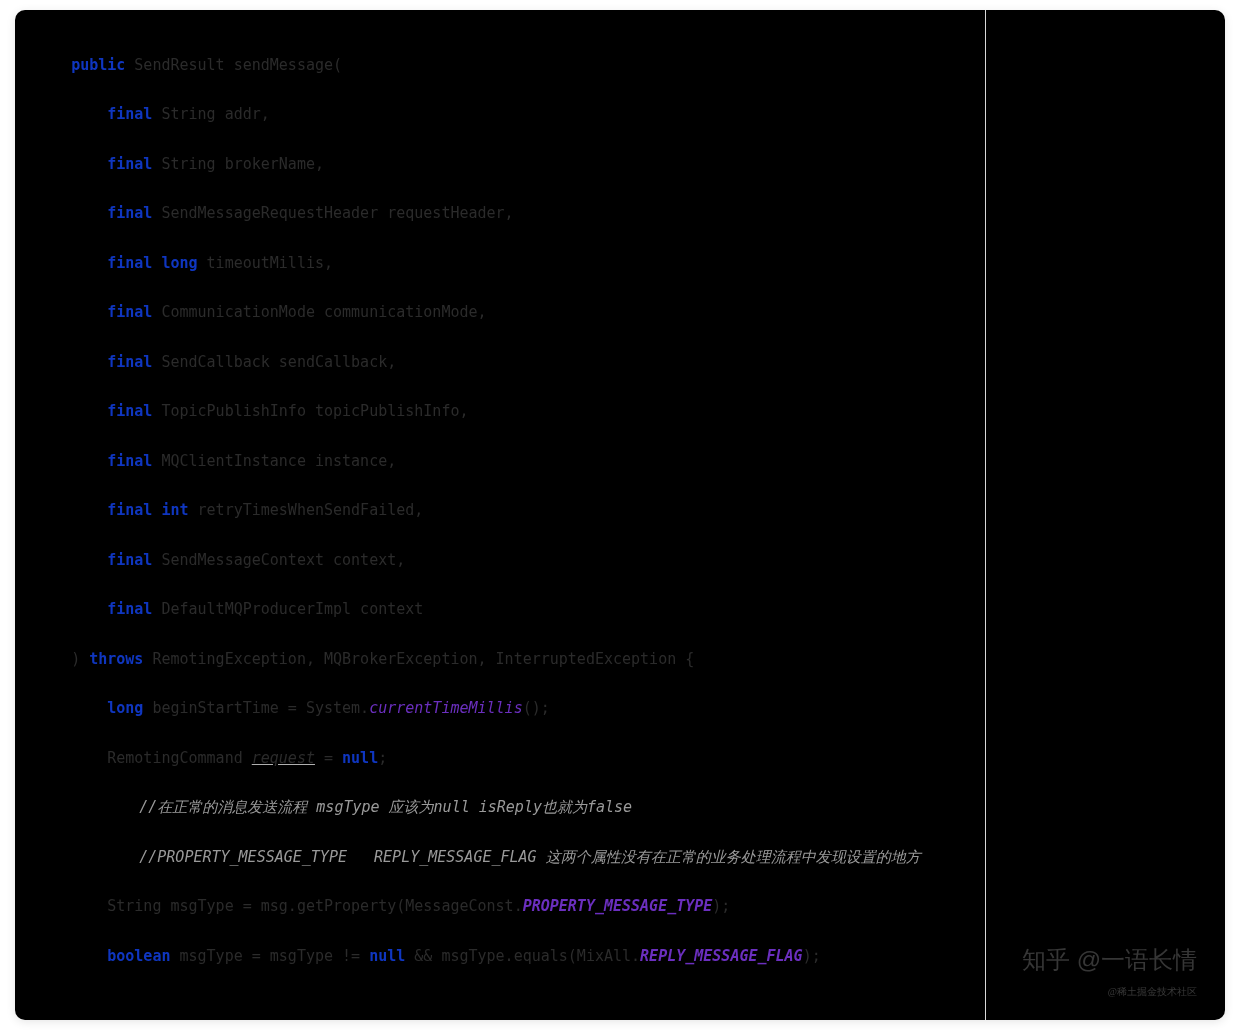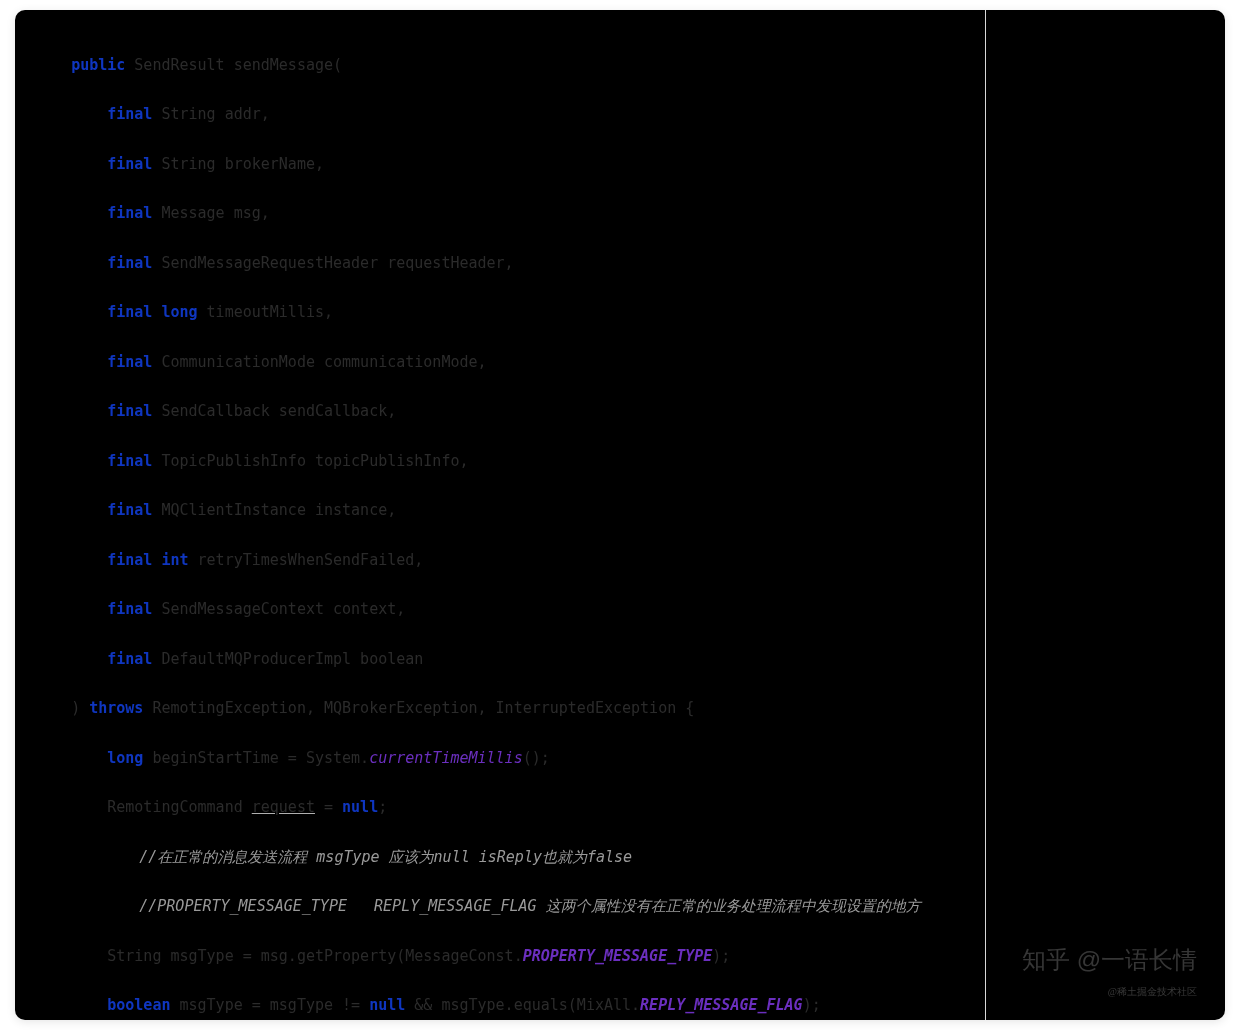--- a/index.html
+++ b/index.html
@@ -44,21 +44,21 @@
   .line::before {
     content: "";
     position: absolute;
     left: 0; top: 0; bottom: 0; width: 100%;
     pointer-events: none;
   }
   .kw   { color: #0f36c0; font-weight: 700; }
   .cm   { color: #9a9a9a; font-style: italic; margin-left: 32px; }
   .mi   { color: #6b2fbf; font-style: italic; }
   .cst  { color: #6b2fbf; font-style: italic; font-weight: 700; }
-  .ul   { text-decoration: underline; text-decoration-color: #b0b0b0; }
+  .ul   { text-decoration: underline; text-decoration-color: #b0b0b0; font-style: italic; }
   .rmargin {
     position: absolute;
     top: 0; bottom: 0;
     left: 970px;
     width: 1px;
     background: #d8d8d8;
   }
   .watermark {
     position: absolute;
     right: 28px;
@@ -80,30 +80,29 @@
 </style>
 </head>
 <body>
 
 <div class="editor-wrap">
   <div class="rmargin"></div>
   <div class="code">
 <div class="line"><span>    </span><span class="kw">public</span><span> SendResult sendMessage(</span></div>
 <div class="line"><span>        </span><span class="kw">final</span><span> String addr,</span></div>
 <div class="line"><span>        </span><span class="kw">final</span><span> String brokerName,</span></div>
-<div class="line"><span>        </span><span class="kw">final</span><span> Message msg,</span></div>
 <div class="line"><span>        </span><span class="kw">final</span><span> SendMessageRequestHeader requestHeader,</span></div>
 <div class="line"><span>        </span><span class="kw">final</span> <span class="kw">long</span><span> timeoutMillis,</span></div>
 <div class="line"><span>        </span><span class="kw">final</span><span> CommunicationMode communicationMode,</span></div>
 <div class="line"><span>        </span><span class="kw">final</span><span> SendCallback sendCallback,</span></div>
 <div class="line"><span>        </span><span class="kw">final</span><span> TopicPublishInfo topicPublishInfo,</span></div>
 <div class="line"><span>        </span><span class="kw">final</span><span> MQClientInstance instance,</span></div>
 <div class="line"><span>        </span><span class="kw">final</span> <span class="kw">int</span><span> retryTimesWhenSendFailed,</span></div>
 <div class="line"><span>        </span><span class="kw">final</span><span> SendMessageContext context,</span></div>
-<div class="line"><span>        </span><span class="kw">final</span><span> DefaultMQProducerImpl boolean</span></div>
+<div class="line"><span>        </span><span class="kw">final</span><span> DefaultMQProducerImpl context</span></div>
 <div class="line"><span>    </span><span>) </span><span class="kw">throws</span><span> RemotingException, MQBrokerException, InterruptedException {</span></div>
 <div class="line"><span>        </span><span class="kw">long</span><span> beginStartTime = System.</span><span class="mi">currentTimeMillis</span><span>();</span></div>
 <div class="line"><span>        </span><span>RemotingCommand </span><span class="ul">request</span><span> = </span><span class="kw">null</span><span>;</span></div>
 <div class="line"><span>        </span><span class="cm">//在正常的消息发送流程 msgType 应该为null isReply也就为false</span></div>
 <div class="line"><span>        </span><span class="cm">//PROPERTY_MESSAGE_TYPE   REPLY_MESSAGE_FLAG 这两个属性没有在正常的业务处理流程中发现设置的地方</span></div>
 <div class="line"><span>        </span><span>String msgType = msg.getProperty(MessageConst.</span><span class="cst">PROPERTY_MESSAGE_TYPE</span><span>);</span></div>
 <div class="line"><span>        </span><span class="kw">boolean</span><span> msgType = msgType != </span><span class="kw">null</span><span> &amp;&amp; msgType.equals(MixAll.</span><span class="cst">REPLY_MESSAGE_FLAG</span><span>);</span></div>
 
 
 

